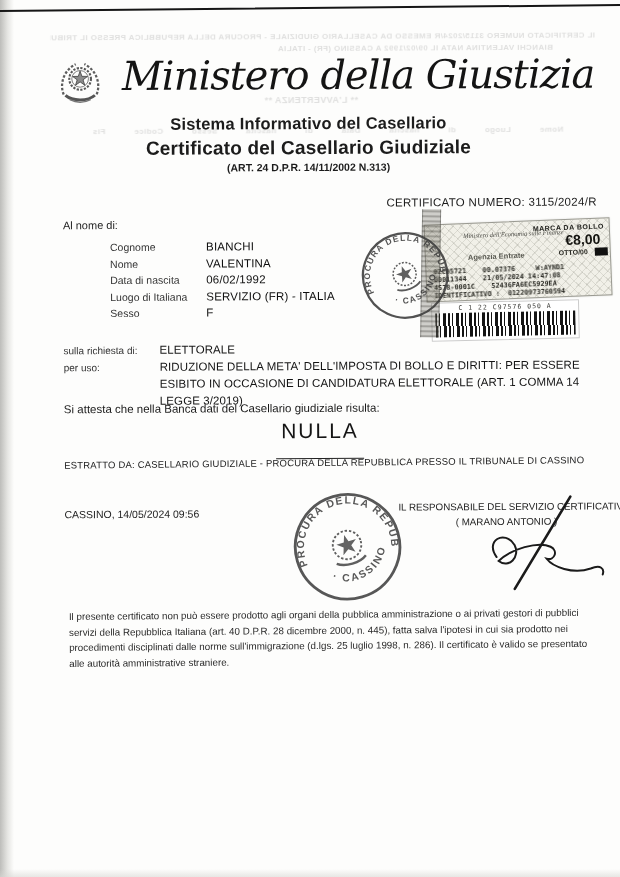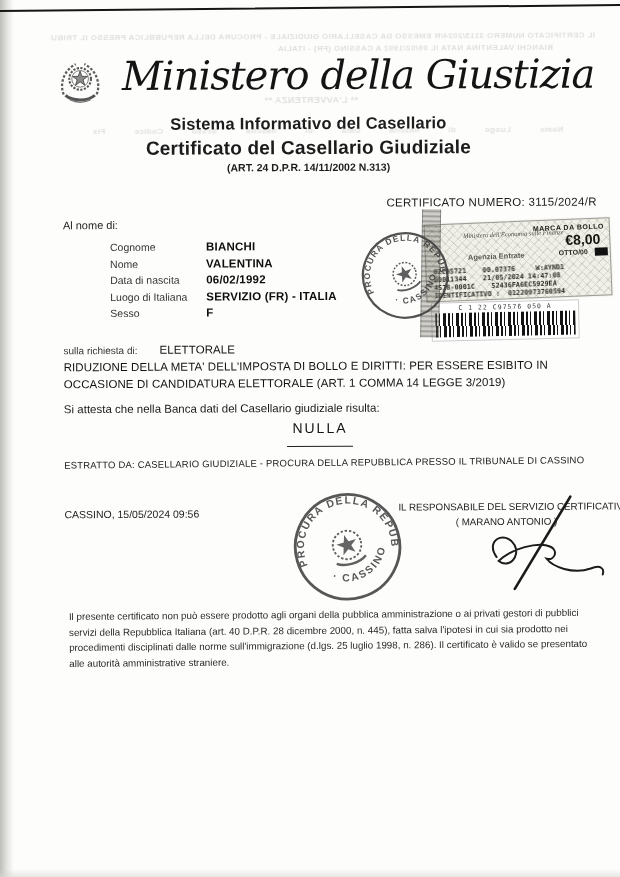--- a/index.html
+++ b/index.html
@@ -29,21 +29,21 @@
   .certtitle{position:absolute;left:30px;top:137px;width:560px;text-align:center;font-weight:bold;
     font-size:19px;letter-spacing:.2px;}
   .law{position:absolute;left:30px;top:161px;width:560px;text-align:center;font-weight:bold;
     font-size:10.5px;}
   .certnum{position:absolute;right:22px;top:197px;font-size:11.5px;letter-spacing:.3px;}
 
   .person{position:absolute;left:64px;top:218px;}
   .person .sect{font-size:11px;margin-bottom:10px;color:#222;}
   .prow{display:flex;margin-bottom:4.5px;}
   .plabel{width:96px;font-size:10.5px;color:#333;margin-left:47px;}
-  .pvalue{font-size:11.5px;font-weight:bold;color:#0e0e0e;letter-spacing:.2px;}
+  .pvalue{font-size:11.5px;font-weight:normal;color:#0e0e0e;letter-spacing:.2px;}
 
   .stamp-assembly{position:absolute;left:362px;top:210px;width:252px;height:132px;}
   .sticker{position:absolute;left:64px;top:12px;width:184px;height:76px;
     background:
       repeating-linear-gradient(45deg,rgba(140,140,128,.22) 0 1px,transparent 1px 6px),
       repeating-linear-gradient(-45deg,rgba(140,140,128,.22) 0 1px,transparent 1px 6px),
       #f1f0e8;
     border:1px solid #9a9a92;transform:rotate(-2deg);box-shadow:0 0 2px rgba(0,0,0,.15);}
   .st-issuer{position:absolute;left:38px;top:8px;font-family:"Liberation Serif",serif;
     font-style:italic;font-size:6.5px;line-height:7px;color:#4c4c46;white-space:nowrap;}
@@ -73,22 +73,22 @@
   .rs1{left:-2px;top:20px;width:92px;height:92px;transform:rotate(-20deg);opacity:.88;}
   .rs2{left:290px;top:490px;width:114px;height:114px;transform:rotate(-16deg);opacity:.85;}
 
   .request{position:absolute;left:64px;top:341px;width:530px;}
   .rrow{display:flex;}
   .rlabel{width:96px;flex:none;font-size:10px;color:#333;line-height:17px;}
   .rvalue{font-size:11.5px;color:#141414;line-height:17px;letter-spacing:.1px;}
 
   .attest{position:absolute;left:64px;top:402px;font-size:11.5px;color:#1a1a1a;}
   .nulla{position:absolute;left:40px;top:419px;width:560px;text-align:center;}
-  .nulla span{font-size:14px;letter-spacing:2px;color:#151515;border-bottom:1.5px solid #222;
-    padding:0 5px 10px 5px;}
+  .nulla span{font-size:21px;letter-spacing:2px;color:#151515;border-bottom:1.5px solid #222;
+    padding:0 5px 16px 5px;}
   .estratto{position:absolute;left:64px;top:457px;font-size:9.5px;letter-spacing:.2px;
     color:#222;transform:rotate(-0.3deg);white-space:nowrap;}
 
   .placedate{position:absolute;left:64px;top:507px;font-size:10.5px;color:#222;}
   .official{position:absolute;left:398px;top:502px;width:216px;text-align:center;}
   .official .t1{font-size:9.8px;color:#1d1d1d;white-space:nowrap;}
   .official .t2{font-size:9.8px;color:#1d1d1d;margin-top:4px;}
   .signature{position:absolute;left:452px;top:492px;width:165px;height:108px;}
 
   .footer{position:absolute;left:68px;top:607px;width:522px;font-size:9.8px;line-height:15.5px;
@@ -190,29 +190,30 @@
         </g>
       </svg>
     </div>
 
     <div class="request">
       <div class="rrow">
         <div class="rlabel">sulla richiesta di:</div>
         <div class="rvalue">ELETTORALE</div>
       </div>
       <div class="rrow">
+        <div class="rlabel">per uso:</div>
         <div class="rvalue">RIDUZIONE DELLA META' DELL'IMPOSTA DI BOLLO E DIRITTI: PER ESSERE ESIBITO IN OCCASIONE DI CANDIDATURA ELETTORALE (ART. 1 COMMA 14 LEGGE 3/2019)</div>
       </div>
     </div>
 
     <div class="attest">Si attesta che nella Banca dati del Casellario giudiziale risulta:</div>
     <div class="nulla"><span>NULLA</span></div>
     <div class="estratto">ESTRATTO DA: CASELLARIO GIUDIZIALE - PROCURA DELLA REPUBBLICA PRESSO IL TRIBUNALE DI CASSINO</div>
 
-    <div class="placedate">CASSINO, 15/05/2024 09:56</div>
+    <div class="placedate">CASSINO, 14/05/2024 09:56</div>
 
     <svg class="round-stamp rs2" viewBox="0 0 120 120">
       <defs>
         <path id="arcT2" d="M 16,74 A 46,46 0 1 1 104,74"></path>
         <path id="arcB2" d="M 22,72 A 42,42 0 0 0 98,72"></path>
       </defs>
       <circle cx="60" cy="60" r="55" fill="none" stroke="#3b3b3b" stroke-width="3"></circle>
       <text font-size="11" font-weight="bold" fill="#3b3b3b" letter-spacing="1.5">
         <textPath href="#arcT2" startOffset="4%">PROCURA DELLA REPUBBLICA</textPath>
       </text>

